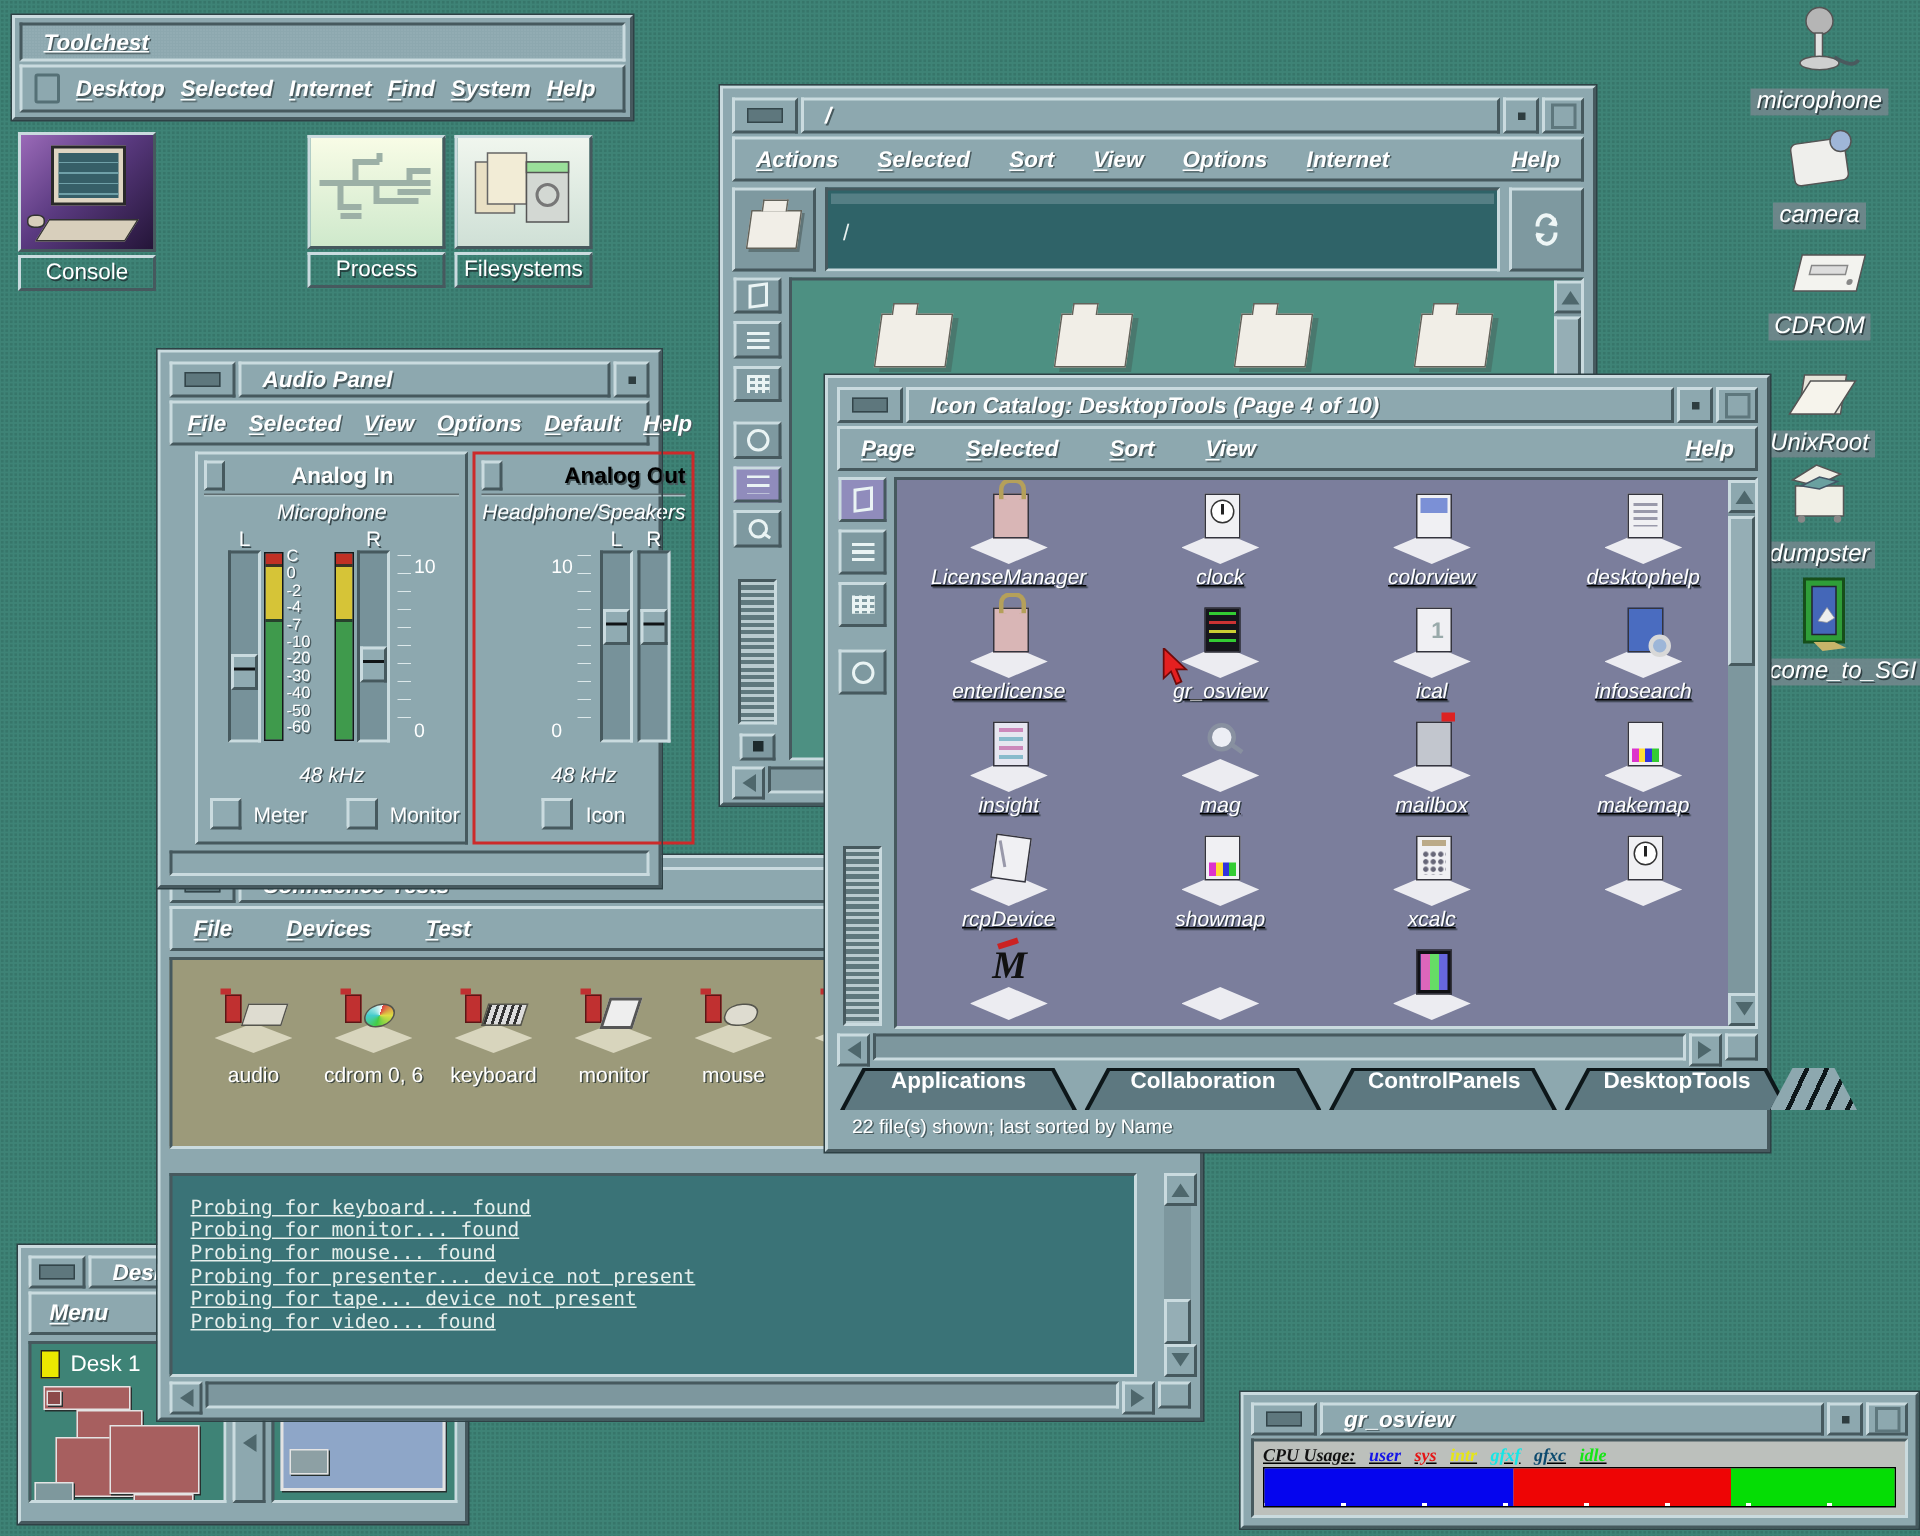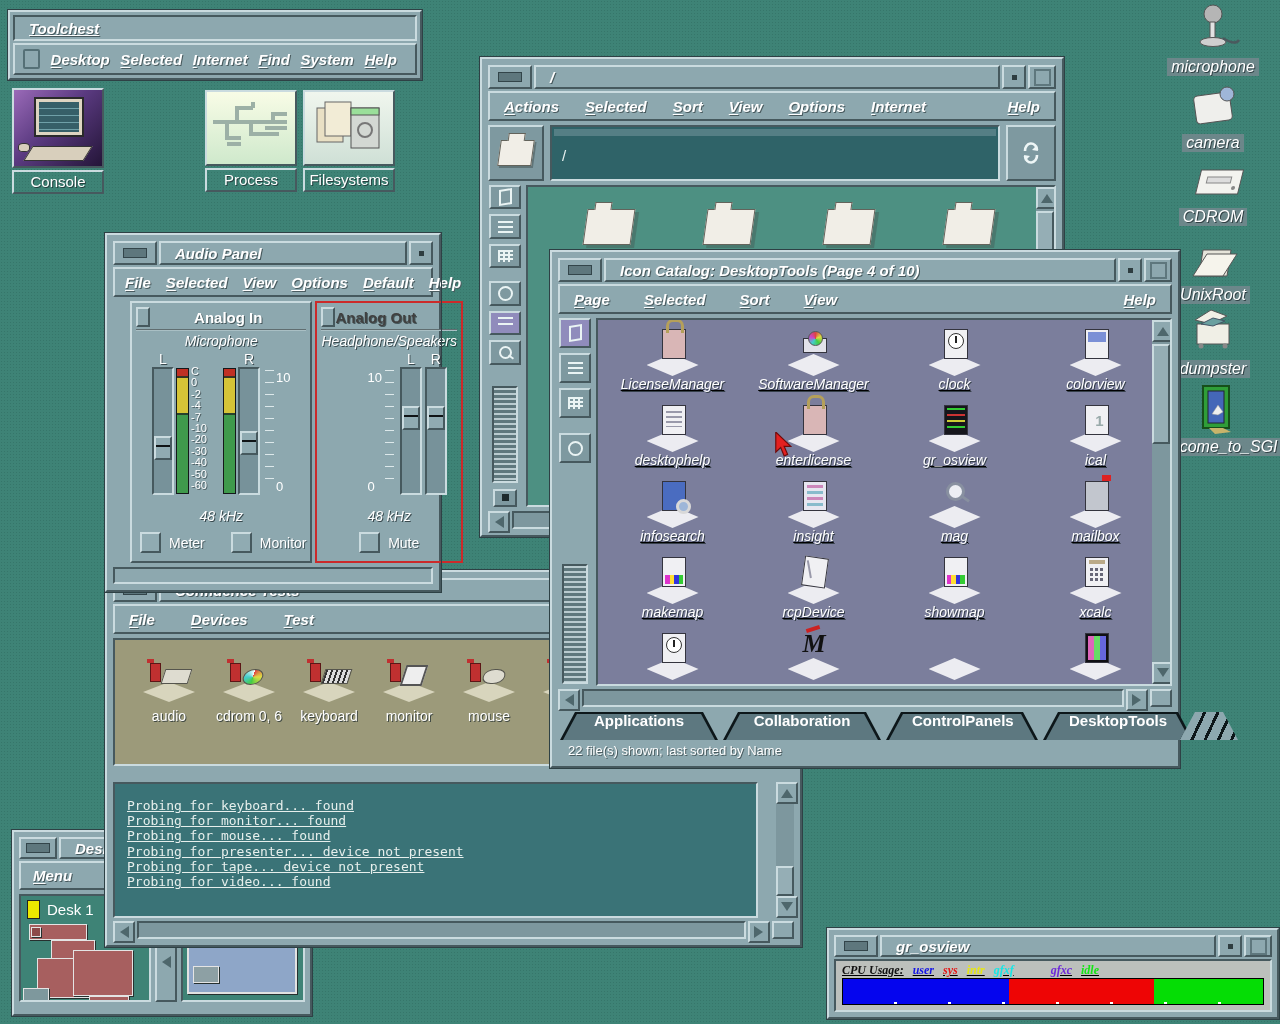--- a/index.html
+++ b/index.html
@@ -364,21 +364,21 @@
         <i></i>
       </div>
   </div>
   <div class="sunken" style="background:#bcc0bc;padding:2px 6px 5px 6px;">
     <div style="display:flex;gap:9px;align-items:baseline;font:italic bold 12px 'Liberation Serif',serif;height:15px;">
       <span style="color:#111;">CPU Usage:</span>
       <span style="color: rgb(21, 21, 230);">user</span>
       <span style="color: rgb(230, 21, 21);">sys</span>
       <span style="color: rgb(230, 230, 21);">intr</span>
       <span style="color: rgb(21, 230, 230);">gfxf</span>
-      <span style="color: #6d28d9; margin-left: 28px;">gfxc</span>
+      <span style="color: #0c4a6e;">gfxc</span>
       <span style="color: rgb(21, 230, 21);">idle</span>
     </div>
     <div style="height:25px;border:1px solid #000;display:flex;position:relative;">
       <div style="background: rgb(5, 5, 238); width: 39.5%;"></div>
       <div style="background: rgb(238, 5, 5); width: 34.5%;"></div>
       <div style="flex: 1 1 0%; background: rgb(5, 221, 5); width: 26%;"></div>
       <div style="position:absolute;left:0;right:0;bottom:0;height:2px;background:repeating-linear-gradient(90deg,transparent 0 51px,#fff 51px 54px);"></div>
     </div>
   </div>
 </div>
@@ -452,21 +452,21 @@
         <div class="chkrow">
           <div class="chk"></div>
           <span>Monitor</span>
         </div>
       </div>
     </div>
 
     <div style="flex:1;border:2px solid #cc2a2a;padding:2px 4px 8px 4px;">
       <div style="display:flex;align-items:center;height:24px;border-bottom:2px groove #a9bfc4;">
         <div class="raised" style="width:10px;height:16px;background:#8da8af;"></div>
-        <div style="flex:1;text-align:left;color:#404040;font:bold 15px 'Liberation Sans',sans-serif;text-shadow:1px 1px 0 #46585c;">Analog Out</div>
+        <div style="flex:1;text-align:right;color:#000000;font:bold 15px 'Liberation Sans',sans-serif;text-shadow:1px 1px 0 #46585c;">Analog Out</div>
       </div>
       <div class="ilabel itali" style="margin-top:2px;">Headphone/Speakers</div>
       <div style="display:flex;justify-content:flex-end;gap:3px;margin-top:2px;align-items:flex-start;padding-right:10px;">
         <div class="gcol" style="margin-top:13px;">
           <span>10</span>
           <span>0</span>
         </div>
         <div class="ticks" style="margin-top:19px;margin-right:3px;"></div>
         <div style="display:flex;flex-direction:column;align-items:center;">
           <span class="ilabel">L</span>
@@ -478,21 +478,21 @@
           <span class="ilabel">R</span>
           <div class="strack">
               <div class="shandle" style="top:30%;"></div>
             </div>
         </div>
       </div>
       <div class="ilabel itali" style="margin-top:4px;">48 kHz</div>
       <div style="display:flex;justify-content:center;margin-top:8px;">
         <div class="chkrow">
           <div class="chk"></div>
-          <span>Mute</span>
+          <span>Icon</span>
         </div>
       </div>
     </div>
   </div>
   <div class="sunken" style="height:13px;margin-top:4px;"></div>
 </div>
 
 <div class="win" style="left:550px;top:250px;width:614px;z-index:40;">
   <div class="tbar">
     <div class="tmin raised">
@@ -531,26 +531,20 @@
         </div>
       <div class="wheel sunken" style="height:116px;margin-top:auto;margin-bottom:2px;"></div>
     </div>
     <div class="sunken" style="flex:1;background:#7b7e9c;position:relative;overflow:hidden;">
       <div style="display:grid;grid-template-columns:repeat(4,1fr);grid-auto-rows:76px;padding:6px 4px 0 4px;">
         <div style="text-align:center;">
             <div class="iso" style="margin:0 auto;">
               <i class="em k-lock"></i>
             </div>
             <div class="ilabel itali">LicenseManager</div>
-          </div>
-        <div style="text-align:center;">
-            <div class="iso" style="margin:0 auto;">
-              <i class="em k-cd"></i>
-            </div>
-            <div class="ilabel itali">SoftwareManager</div>
           </div>
         <div style="text-align:center;">
             <div class="iso" style="margin:0 auto;">
               <i class="em k-clock"></i>
             </div>
             <div class="ilabel itali">clock</div>
           </div>
         <div style="text-align:center;">
             <div class="iso" style="margin:0 auto;">
               <i class="em k-doc"></i>

